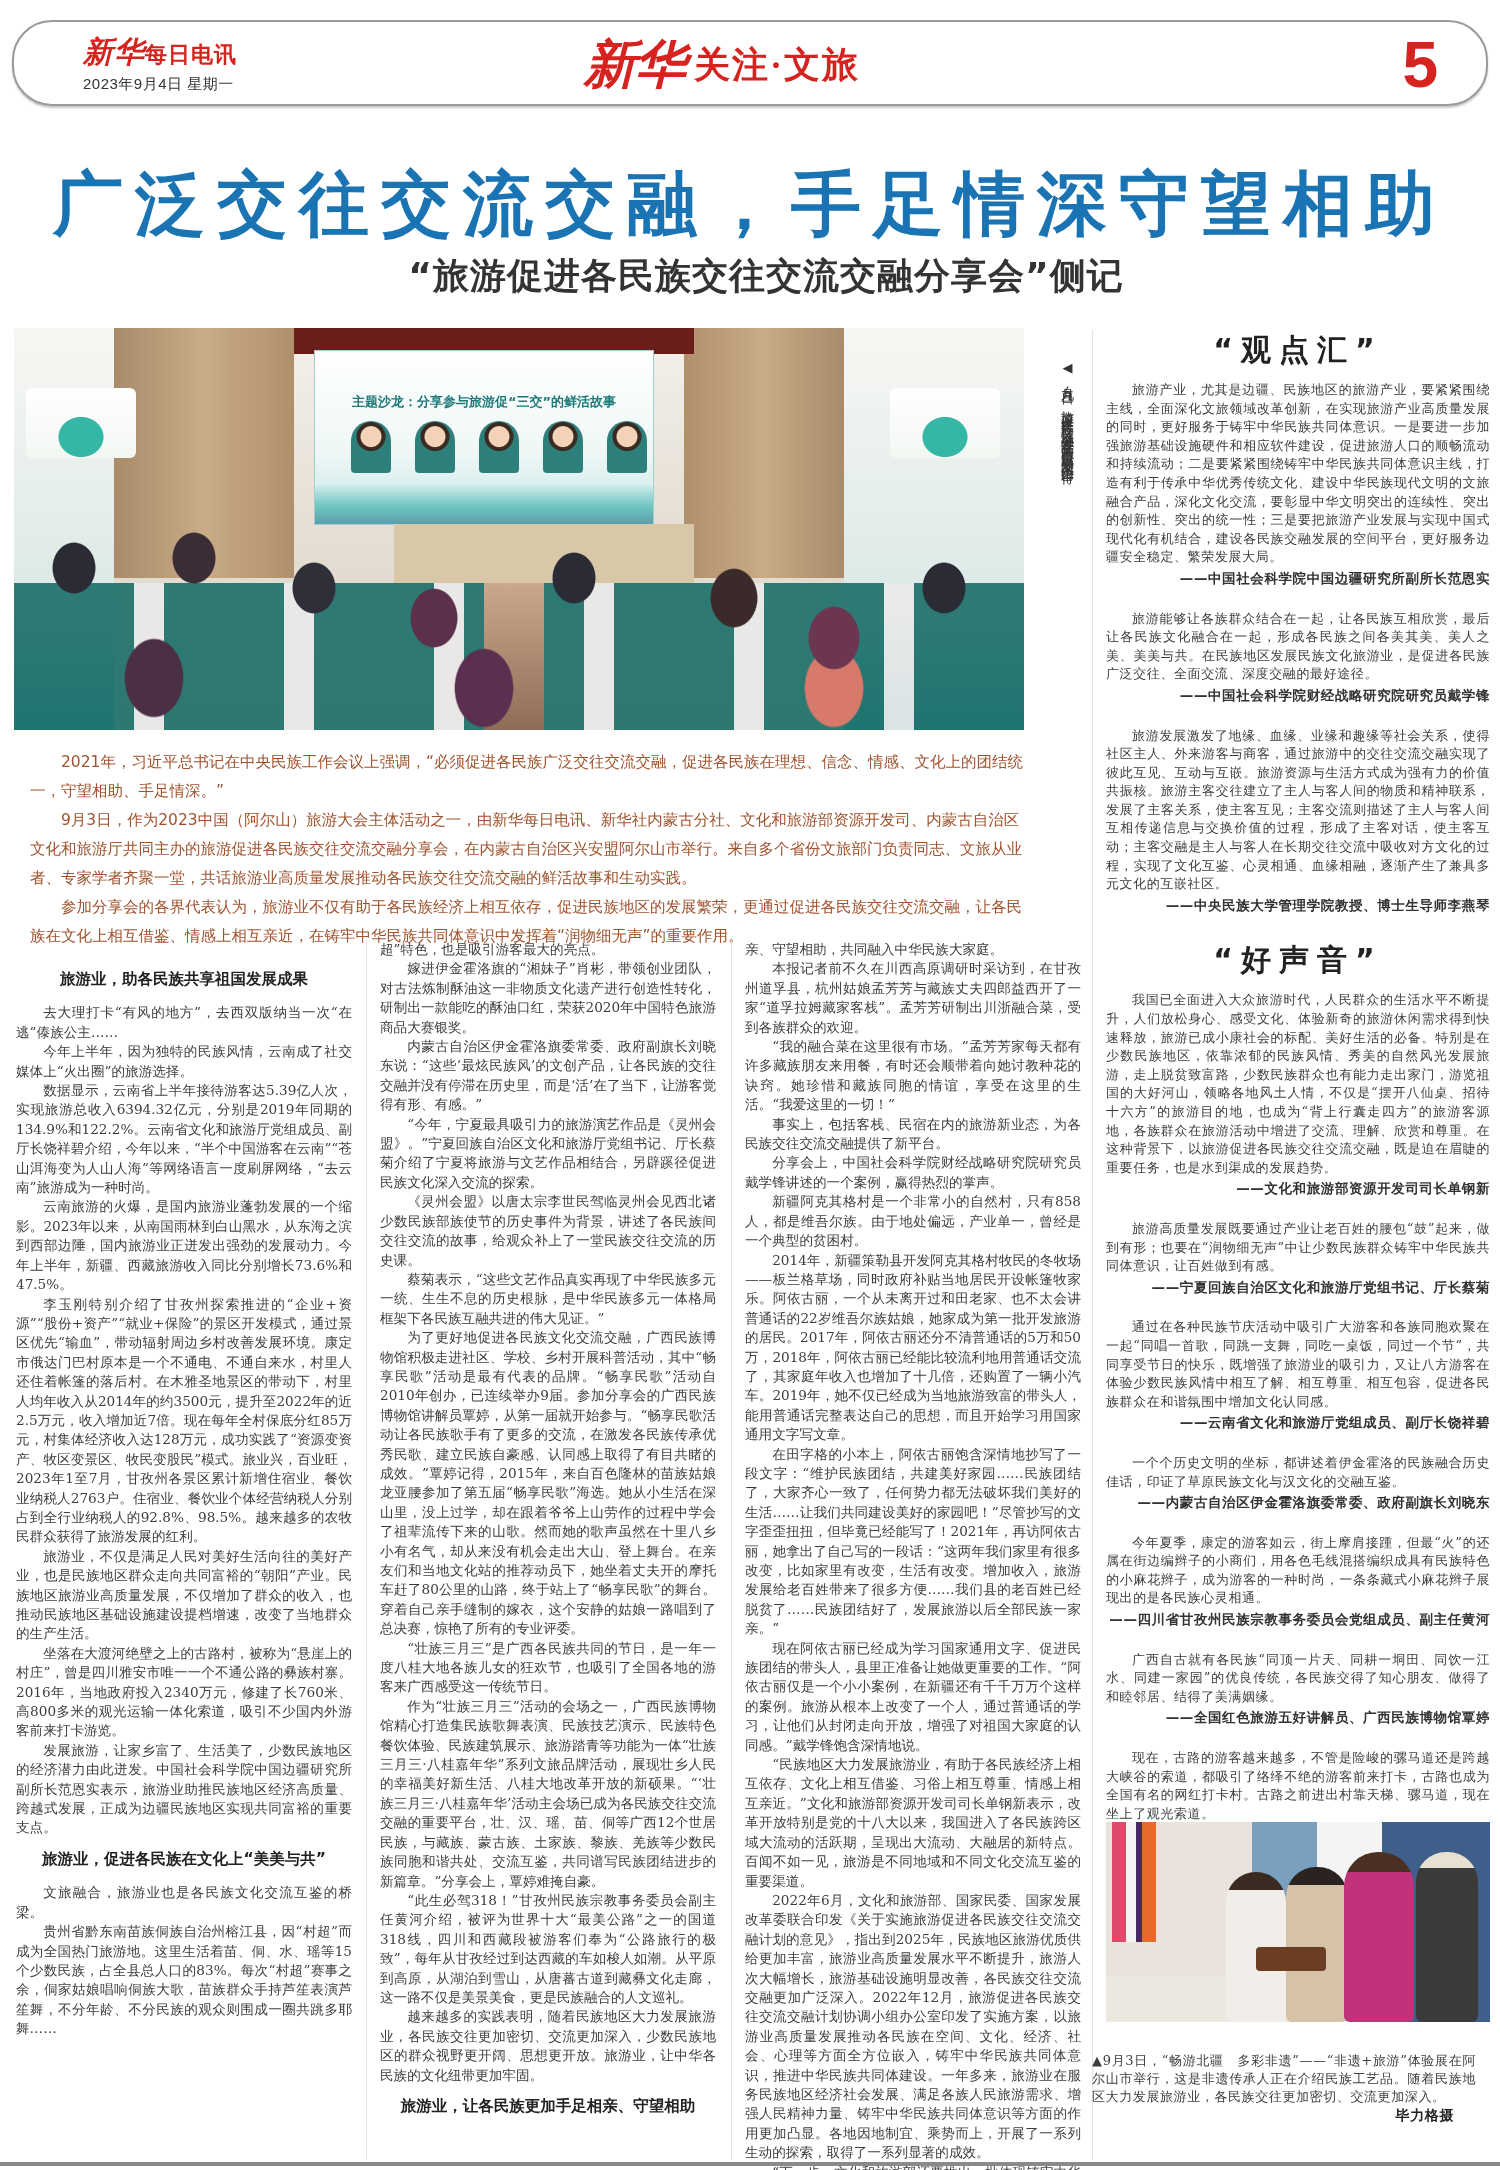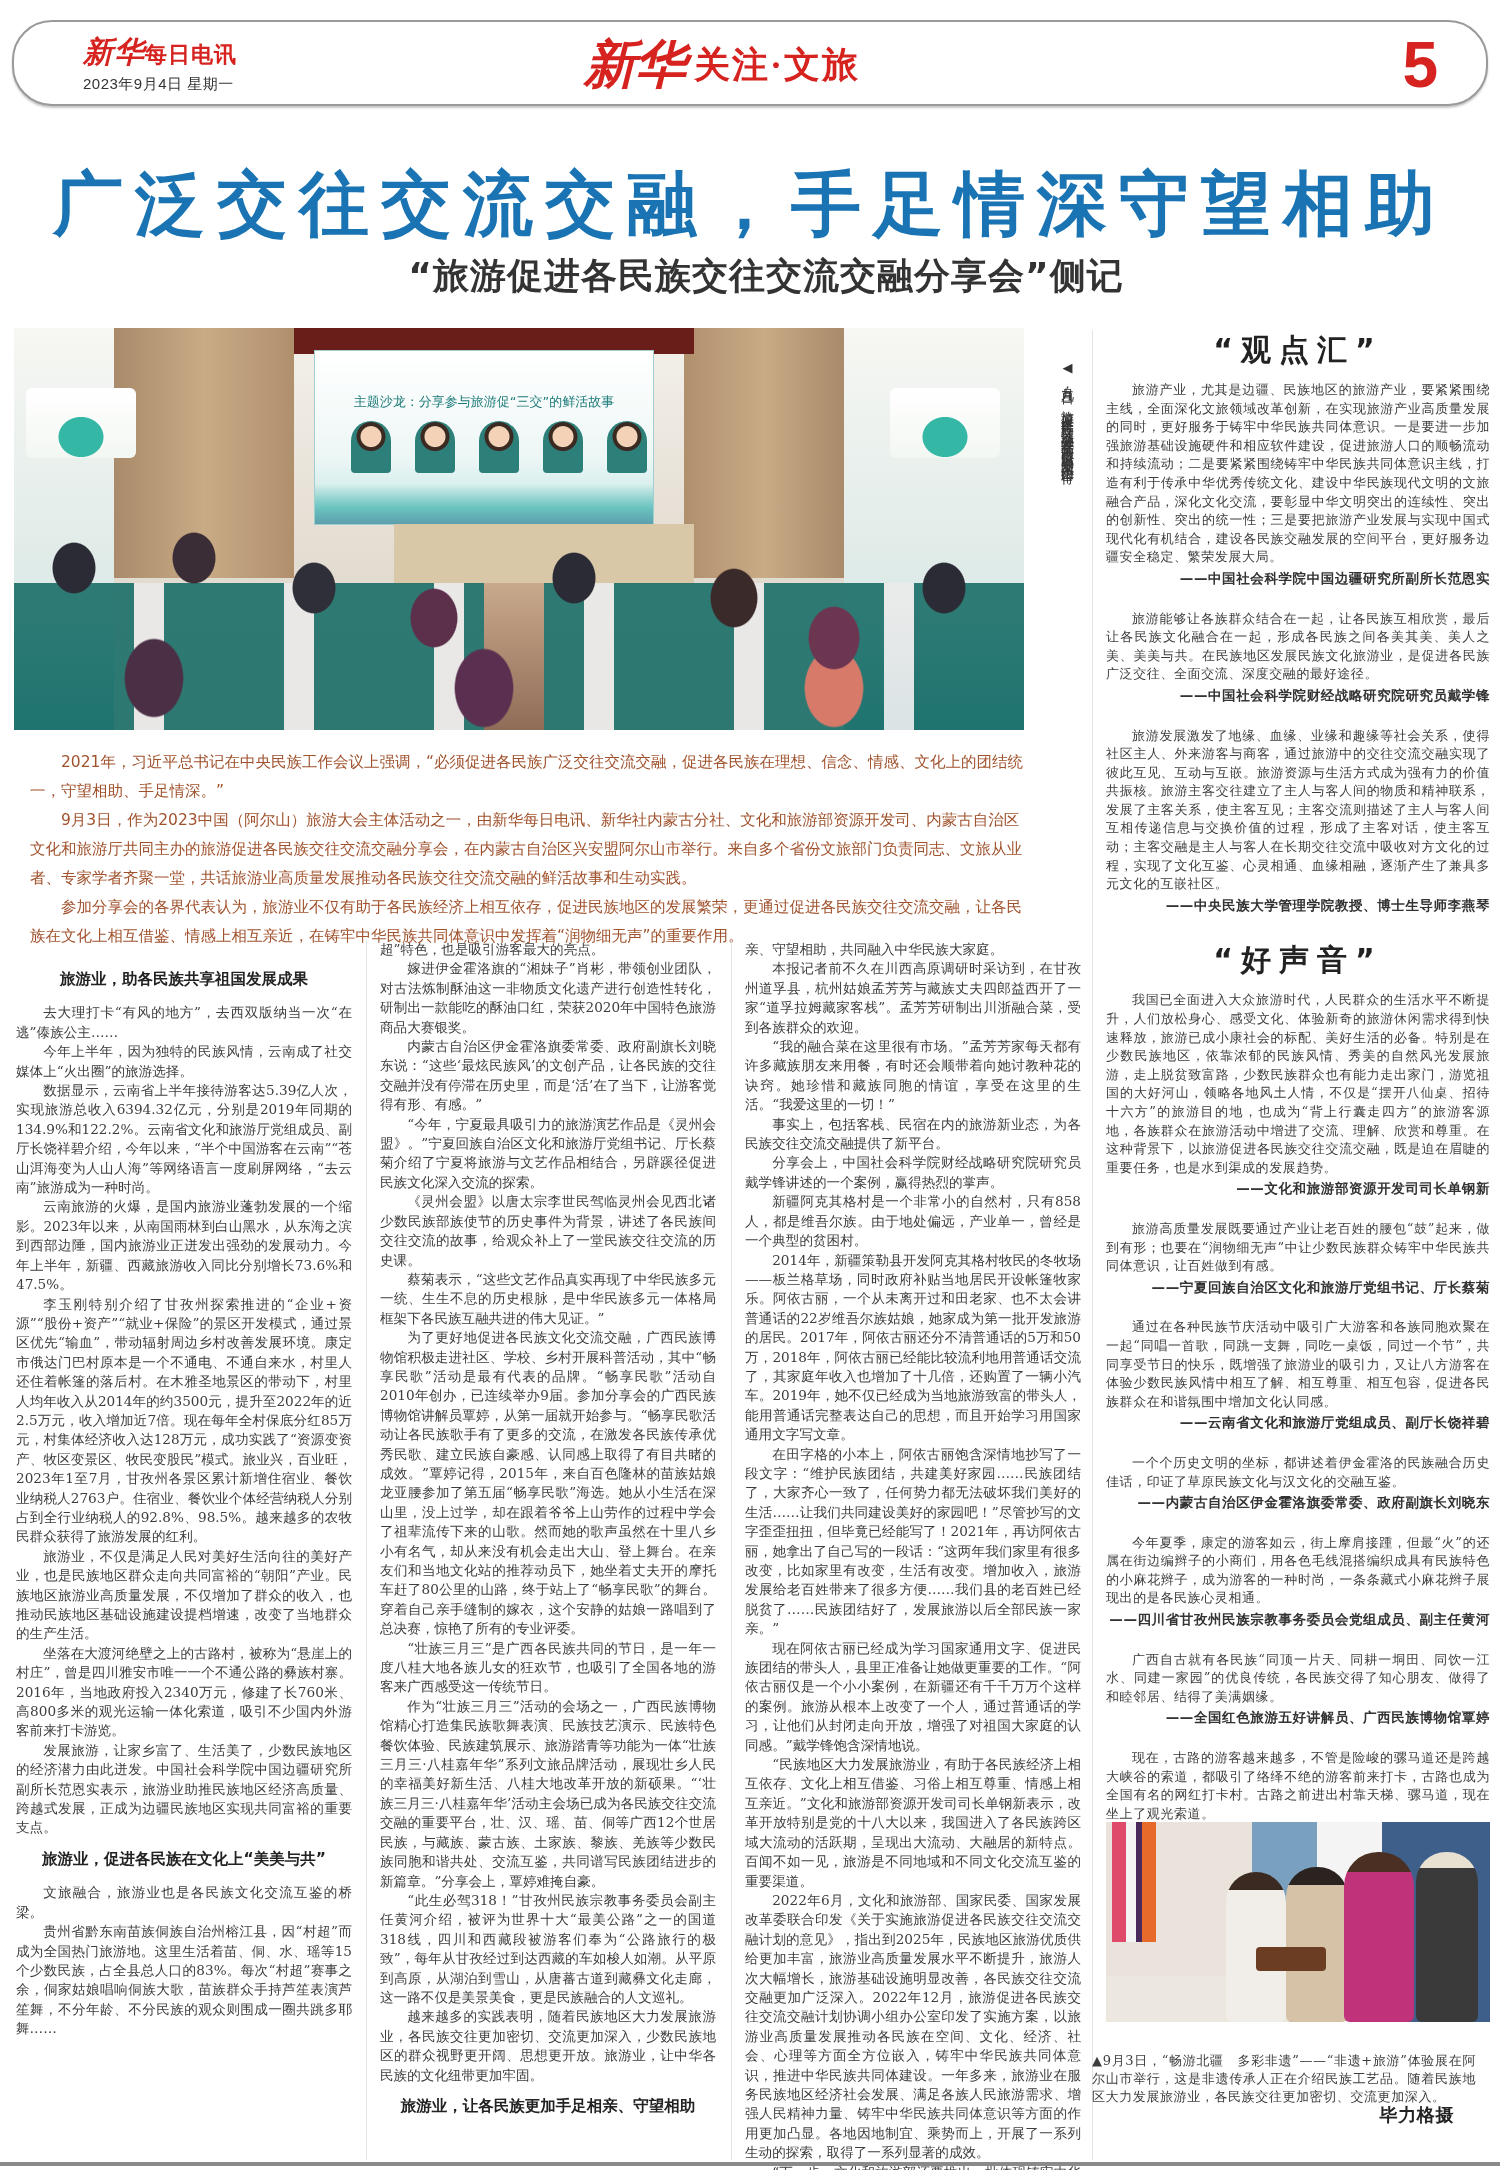--- a/index.html
+++ b/index.html
@@ -40,21 +40,21 @@
     background: linear-gradient(180deg, #f4f1ec 0%, #e8e2d8 40%, #d9d0c4 100%);
   }
   .mp-curtain-l { position: absolute; left: 100px; top: 0; width: 180px; height: 250px; background: linear-gradient(90deg,#a98a6a,#c9ab86,#b08f6d); }
   .mp-curtain-r { position: absolute; right: 180px; top: 0; width: 160px; height: 250px; background: linear-gradient(90deg,#b08f6d,#c9ab86,#a98a6a); }
   .mp-curtain-top { position: absolute; left: 280px; top: 0; width: 400px; height: 26px; background: #6a1e1a; }
   .mp-screen {
     position: absolute; left: 300px; top: 22px; width: 340px; height: 175px;
     background: linear-gradient(180deg,#ffffff 0%,#eef7f6 60%,#bfe6e4 100%);
     border: 1px solid #9fcfcf;
   }
-  .mp-screen-title { position: absolute; left: 0; top: 42px; width: 100%; text-align: center; font-family: "DejaVu Sans", sans-serif; font-size: 13px; font-weight: normal; color: #1b7a78; }
+  .mp-screen-title { position: absolute; left: 0; top: 42px; width: 100%; text-align: center; font-family: "DejaVu Sans", sans-serif; font-size: 13px; font-weight: bold; color: #1b7a78; }
   .mp-portraits { position: absolute; left: 36px; top: 70px; display: flex; gap: 24px; }
   .mp-portrait { width: 40px; height: 52px; border-radius: 20px 20px 4px 4px; background: radial-gradient(circle at 50% 30%,#f3d2b7 0 10px,#3b2a22 11px 14px,#2d7f7a 15px); }
   .mp-wave { position: absolute; left: 0; bottom: 0; width: 100%; height: 40px; background: linear-gradient(180deg, transparent, #2aa9a3 60%, #1b6f88); opacity: 0.6; }
   .mp-logo-l, .mp-logo-r { position: absolute; top: 60px; width: 110px; height: 70px; background: radial-gradient(ellipse at 50% 70%, #34b7a5 0 22px, transparent 23px), linear-gradient(180deg,#fff,#f3f7f2); border-radius: 6px; }
   .mp-logo-l { left: 12px; } .mp-logo-r { right: 24px; }
   .mp-pillar-l { position: absolute; left: 0; top: 0; width: 100px; height: 402px; background: linear-gradient(180deg,#f7f7f3,#dbe9e6 70%,#4aa7b8); }
   .mp-pillar-r { position: absolute; right: 0; top: 0; width: 180px; height: 402px; background: linear-gradient(180deg,#f7f7f3,#dbe9e6 70%,#4aa7b8); }
   .mp-stage { position: absolute; left: 380px; top: 196px; width: 300px; height: 60px; background: #d8c8a8; }
   .mp-tables { position: absolute; left: 0; top: 255px; width: 100%; height: 147px; background:
       repeating-linear-gradient(90deg, #1a6e68 0 120px, #eaeaea 120px 150px); opacity: 0.9; }
@@ -106,21 +106,21 @@
   .side-photo { position: absolute; left: 1106px; top: 1822px; width: 384px; height: 200px; overflow: hidden;
     background: linear-gradient(90deg,#e9e3dc 0 38%, #7aa0c0 38% 55%, #f4f4f4 55% 72%, #3e5f8a 72% 100%); }
   .sp-tablecloth { position: absolute; left: 0; bottom: 0; width: 48%; height: 46px; background: #ece8e0; }
   .sp-person1 { position: absolute; left: 120px; top: 50px; width: 60px; height: 150px; border-radius: 30px 30px 6px 6px; background: linear-gradient(180deg,#3a2a22 0 18px,#f1ede8 18px); }
   .sp-person2 { position: absolute; left: 180px; top: 45px; width: 62px; height: 155px; border-radius: 30px 30px 6px 6px; background: linear-gradient(180deg,#2a2320 0 18px,#d6c2a6 18px); }
   .sp-person3 { position: absolute; left: 238px; top: 30px; width: 70px; height: 170px; border-radius: 34px 34px 6px 6px; background: linear-gradient(180deg,#4a2f22 0 20px,#c0337a 20px); }
   .sp-person4 { position: absolute; left: 310px; top: 30px; width: 62px; height: 170px; border-radius: 30px 30px 6px 6px; background: linear-gradient(180deg,#e8e0d0 0 16px,#3a3a3a 16px); }
   .sp-cart { position: absolute; left: 150px; top: 125px; width: 70px; height: 24px; background: #6b3e24; border-radius: 4px; }
   .sp-hangings { position: absolute; left: 6px; top: 0; width: 60px; height: 120px; background: linear-gradient(90deg,#e04a6a 0 14px,#f4f4f4 14px 24px,#4a2a5a 24px 30px,#e86a2a 30px 44px,transparent 44px); }
   .side-photo-caption { position: absolute; left: 1092px; top: 2032px; width: 384px; font-family: "DejaVu Serif", serif; font-size: 13px; line-height: 18px; color: #3d3d3d; letter-spacing: 0.6px; text-align: justify; margin-top: 20px; }
-  .side-photo-caption .credit { float: right; font-family: "DejaVu Sans", sans-serif; font-weight: bold; font-size: 18px; color: #222; margin-right: 22px; }
+  .side-photo-caption .credit { float: right; font-family: "DejaVu Sans", sans-serif; font-weight: bold; font-size: 14px; color: #222; margin-right: 22px; }
 
   .bottom-rule { position: absolute; left: 0; top: 2162px; width: 1500px; height: 4px; background: #8a8a8a; }
   .col-rule { position: absolute; top: 940px; width: 1px; height: 1220px; background: #e4e4e4; }
   .right-rule { position: absolute; left: 1092px; top: 330px; width: 1px; height: 1830px; background: #e4e4e4; }
 </style>
 </head>
 <body>
 
 <div class="page">
 

